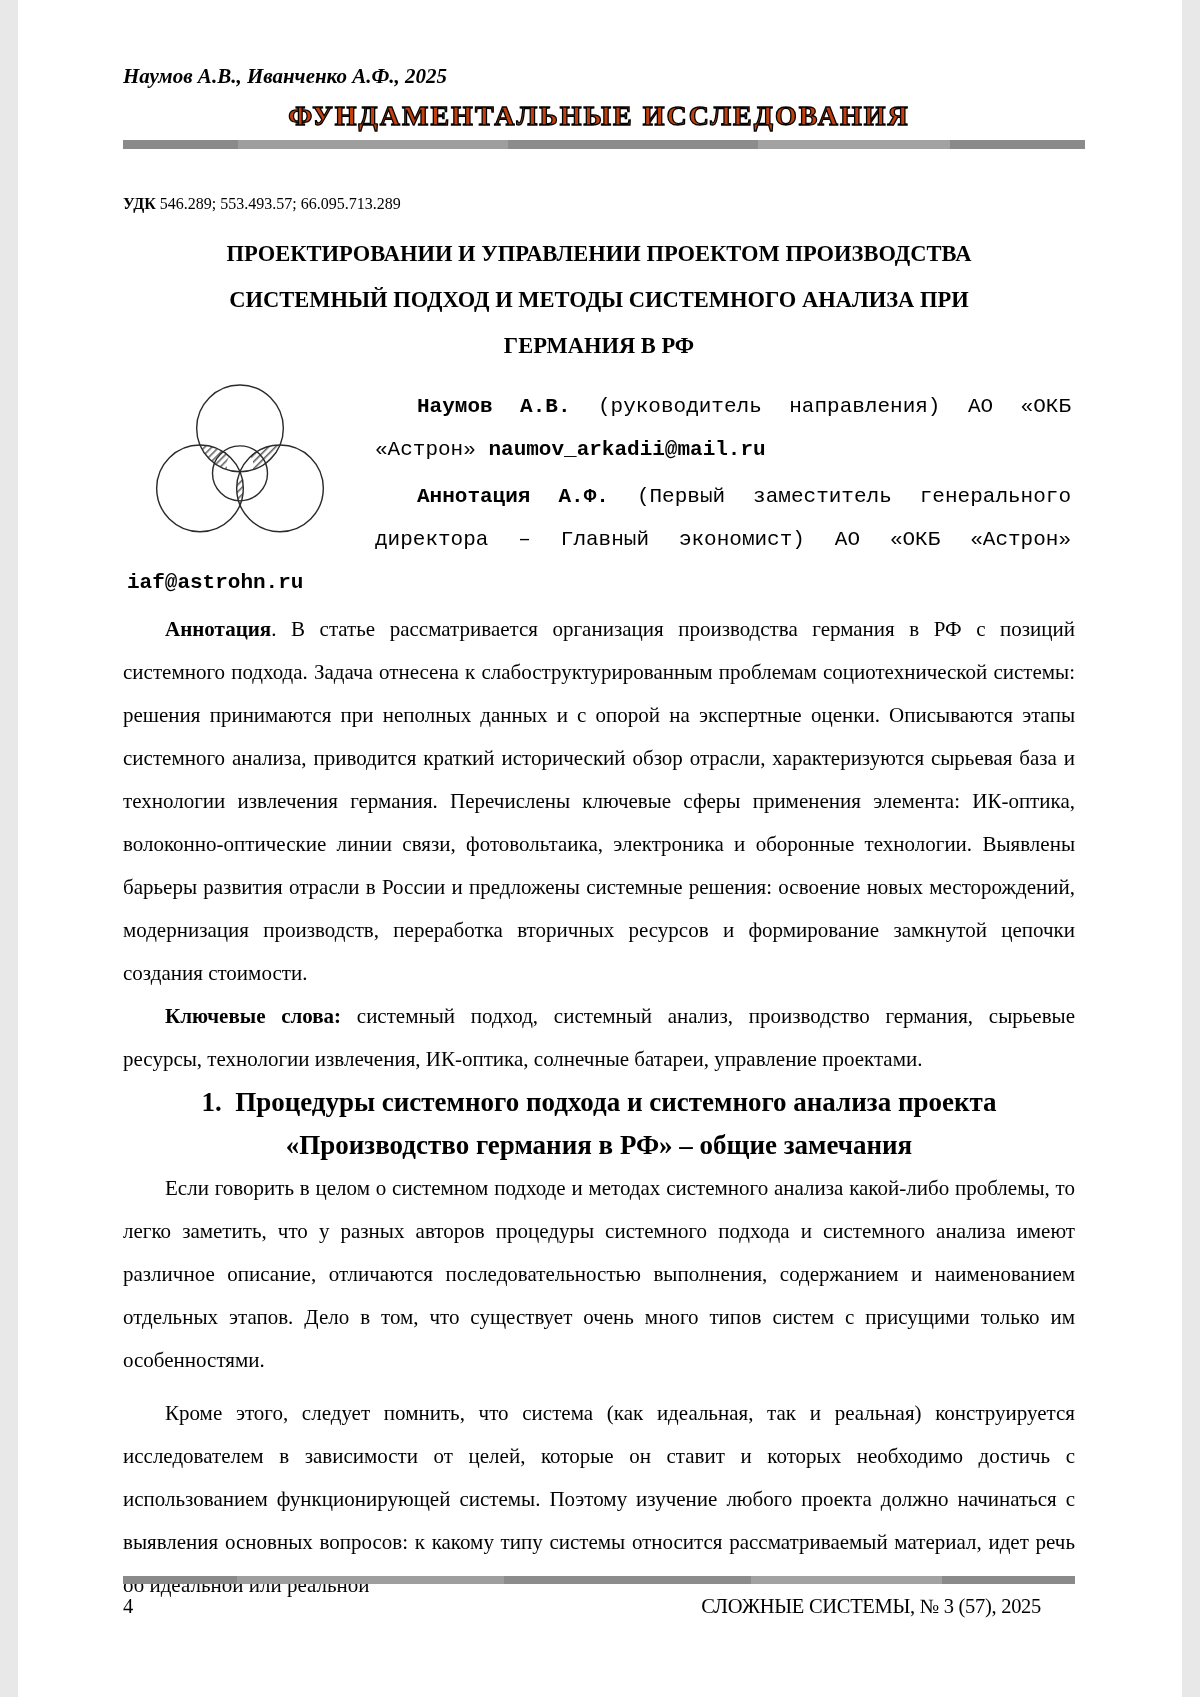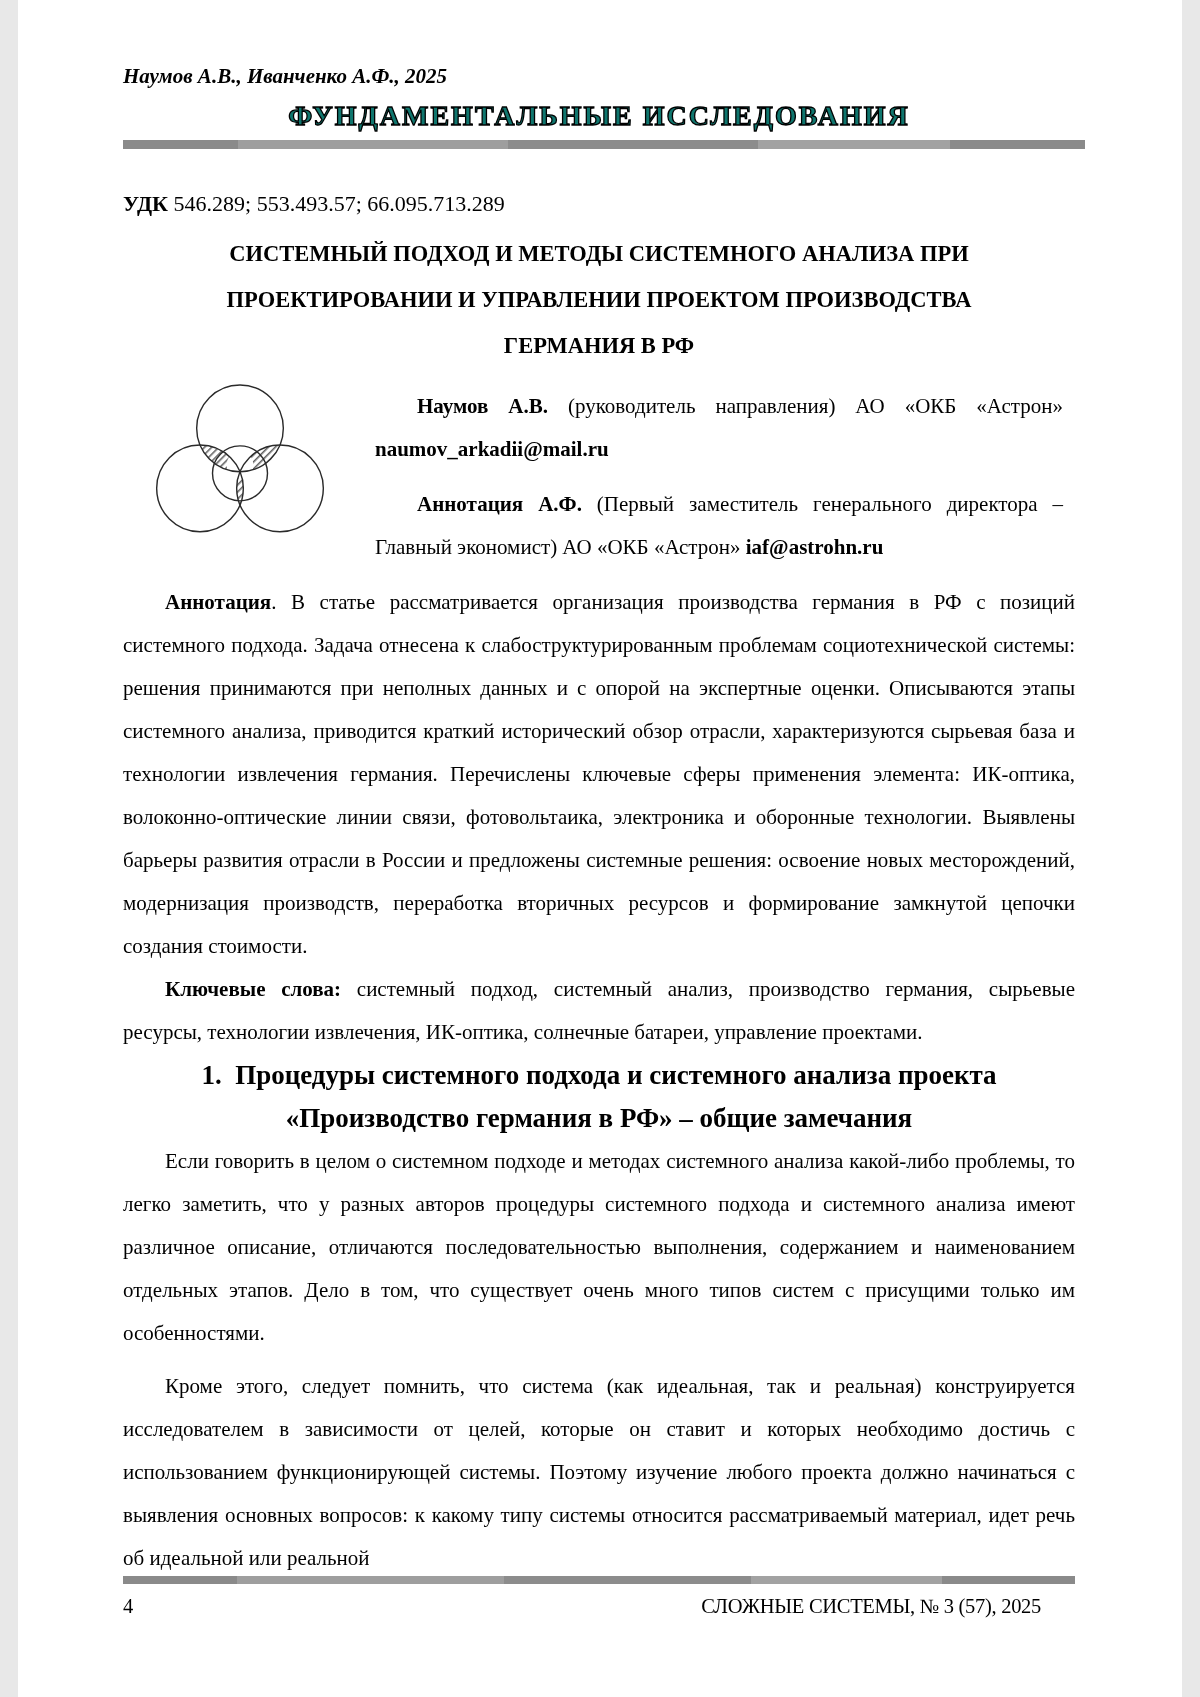--- a/index.html
+++ b/index.html
@@ -21,59 +21,60 @@
     font-style: italic;
     line-height: 28px;
     text-align: left;
   }
   .journal-header {
     margin-top: 9px;
     text-align: center;
     font-size: 28px;
     font-weight: 700;
     letter-spacing: 2px;
-    color: #0f766e;
+    color: #c2410c;
     -webkit-text-stroke: 1.3px #000000;
     line-height: 34px;
     white-space: nowrap;
   }
   .rule {
     height: 9px;
     background: linear-gradient(90deg,
       #8a8a8a 0 12%, #9e9e9e 12% 40%, #8c8c8c 40% 66%, #a2a2a2 66% 86%, #8a8a8a 86% 100%);
   }
   .top-rule { margin-top: 7px; width: 962px; }
   .udc {
     margin: 40px 0 0 0;
-    font-size: 22px;
+    font-size: 16px;
     line-height: 30px;
   }
   .udc b { font-weight: bold; }
   .title {
     margin: 12px 0 0 0;
     font-size: 22.5px;
     font-weight: bold;
     text-align: center;
     line-height: 46px;
   }
   .title .tline { display: block; }
   .authors { margin-top: 16px; }
   .logo-box {
     float: left;
     width: 252px;
     height: 150px;
     overflow: visible;
   }
   .logo-box svg { overflow: visible; display: block; margin-left: 14px; }
   p.author {
-    margin: 12px;
+    margin: 4px;
     font-size: 21px;
     line-height: 43px;
     text-align: justify;
     text-indent: 42px;
+    font-family: Liberation Mono, monospace;
   }
   .clear { clear: both; }
   p.para {
     margin: 0;
     font-size: 21px;
     line-height: 43px;
     text-align: justify;
     text-indent: 42px;
   }
   p.para b, p.author b { font-weight: bold; }
@@ -110,22 +111,22 @@
 
   <div class="copyright">Наумов А.В., Иванченко А.Ф., 2025</div>
 
   <div class="journal-header">ФУНДАМЕНТАЛЬНЫЕ ИССЛЕДОВАНИЯ</div>
 
   <div class="rule top-rule"></div>
 
   <p class="udc"><b>УДК</b><span> 546.289; 553.493.57; 66.095.713.289</span></p>
 
   <h1 class="title">
+    <span class="tline">ПРОЕКТИРОВАНИИ И УПРАВЛЕНИИ ПРОЕКТОМ ПРОИЗВОДСТВА</span>
     <span class="tline">СИСТЕМНЫЙ ПОДХОД И МЕТОДЫ СИСТЕМНОГО АНАЛИЗА ПРИ</span>
-    <span class="tline">ПРОЕКТИРОВАНИИ И УПРАВЛЕНИИ ПРОЕКТОМ ПРОИЗВОДСТВА</span>
     <span class="tline">ГЕРМАНИЯ В РФ</span>
   </h1>
 
   <div class="authors">
     <span class="logo-box">
       <svg width="206" height="150" viewBox="0 0 210 180" preserveAspectRatio="xMidYMin meet" xmlns="http://www.w3.org/2000/svg">
         <defs>
           <pattern id="hatch" patternUnits="userSpaceOnUse" width="6" height="6" patternTransform="rotate(45)">
             <rect width="6" height="6" fill="#ffffff"></rect>
             <line x1="1" y1="0" x2="1" y2="6" stroke="#3a3a3a" stroke-width="1.5"></line>

